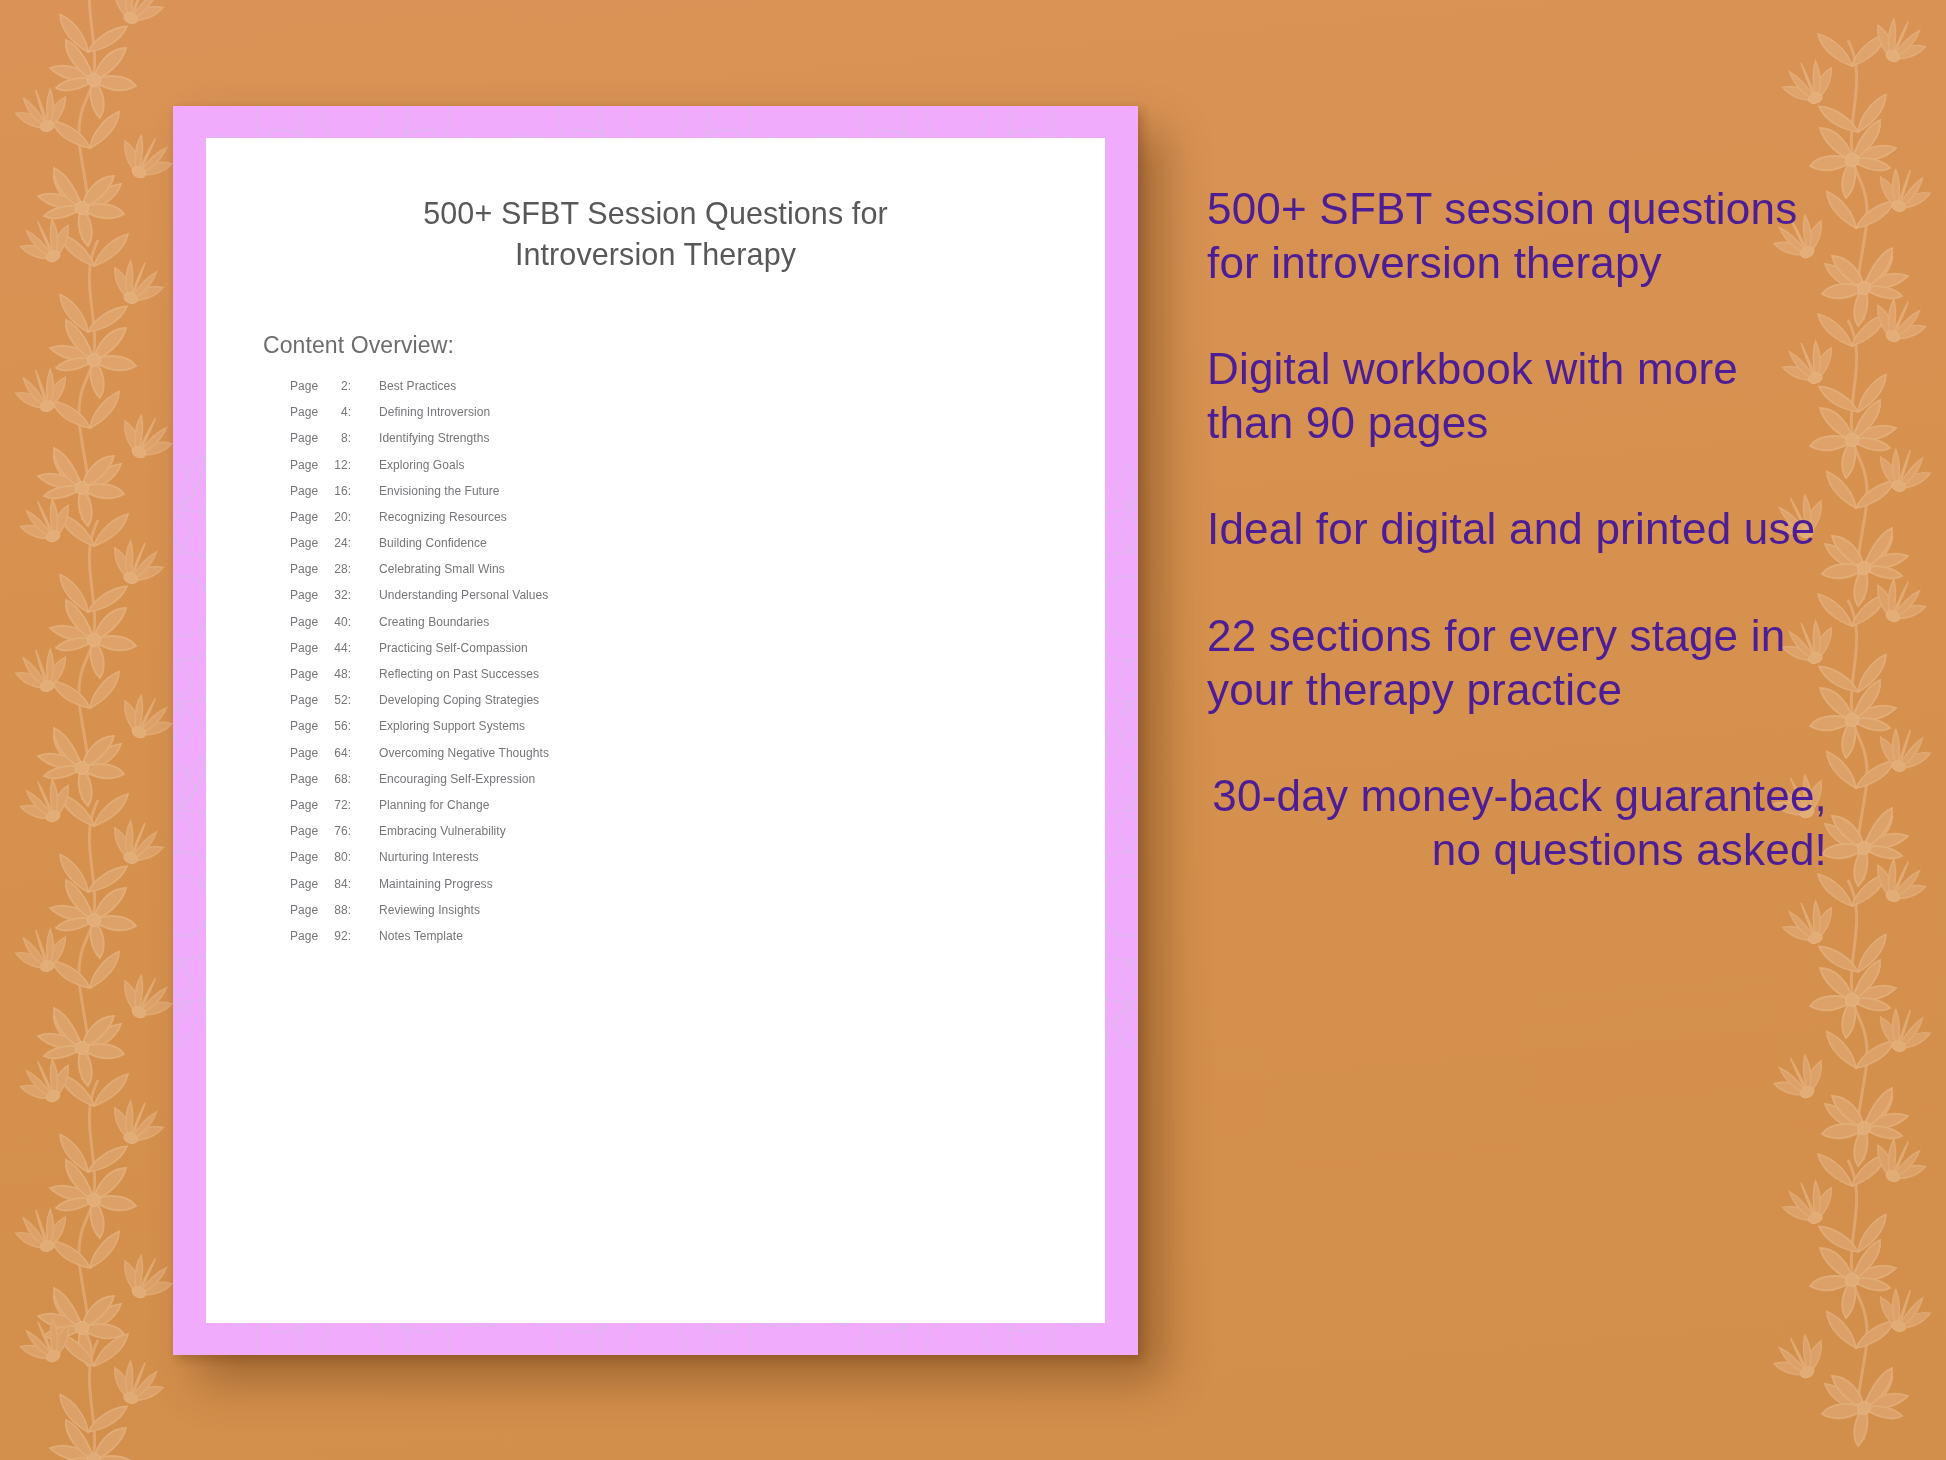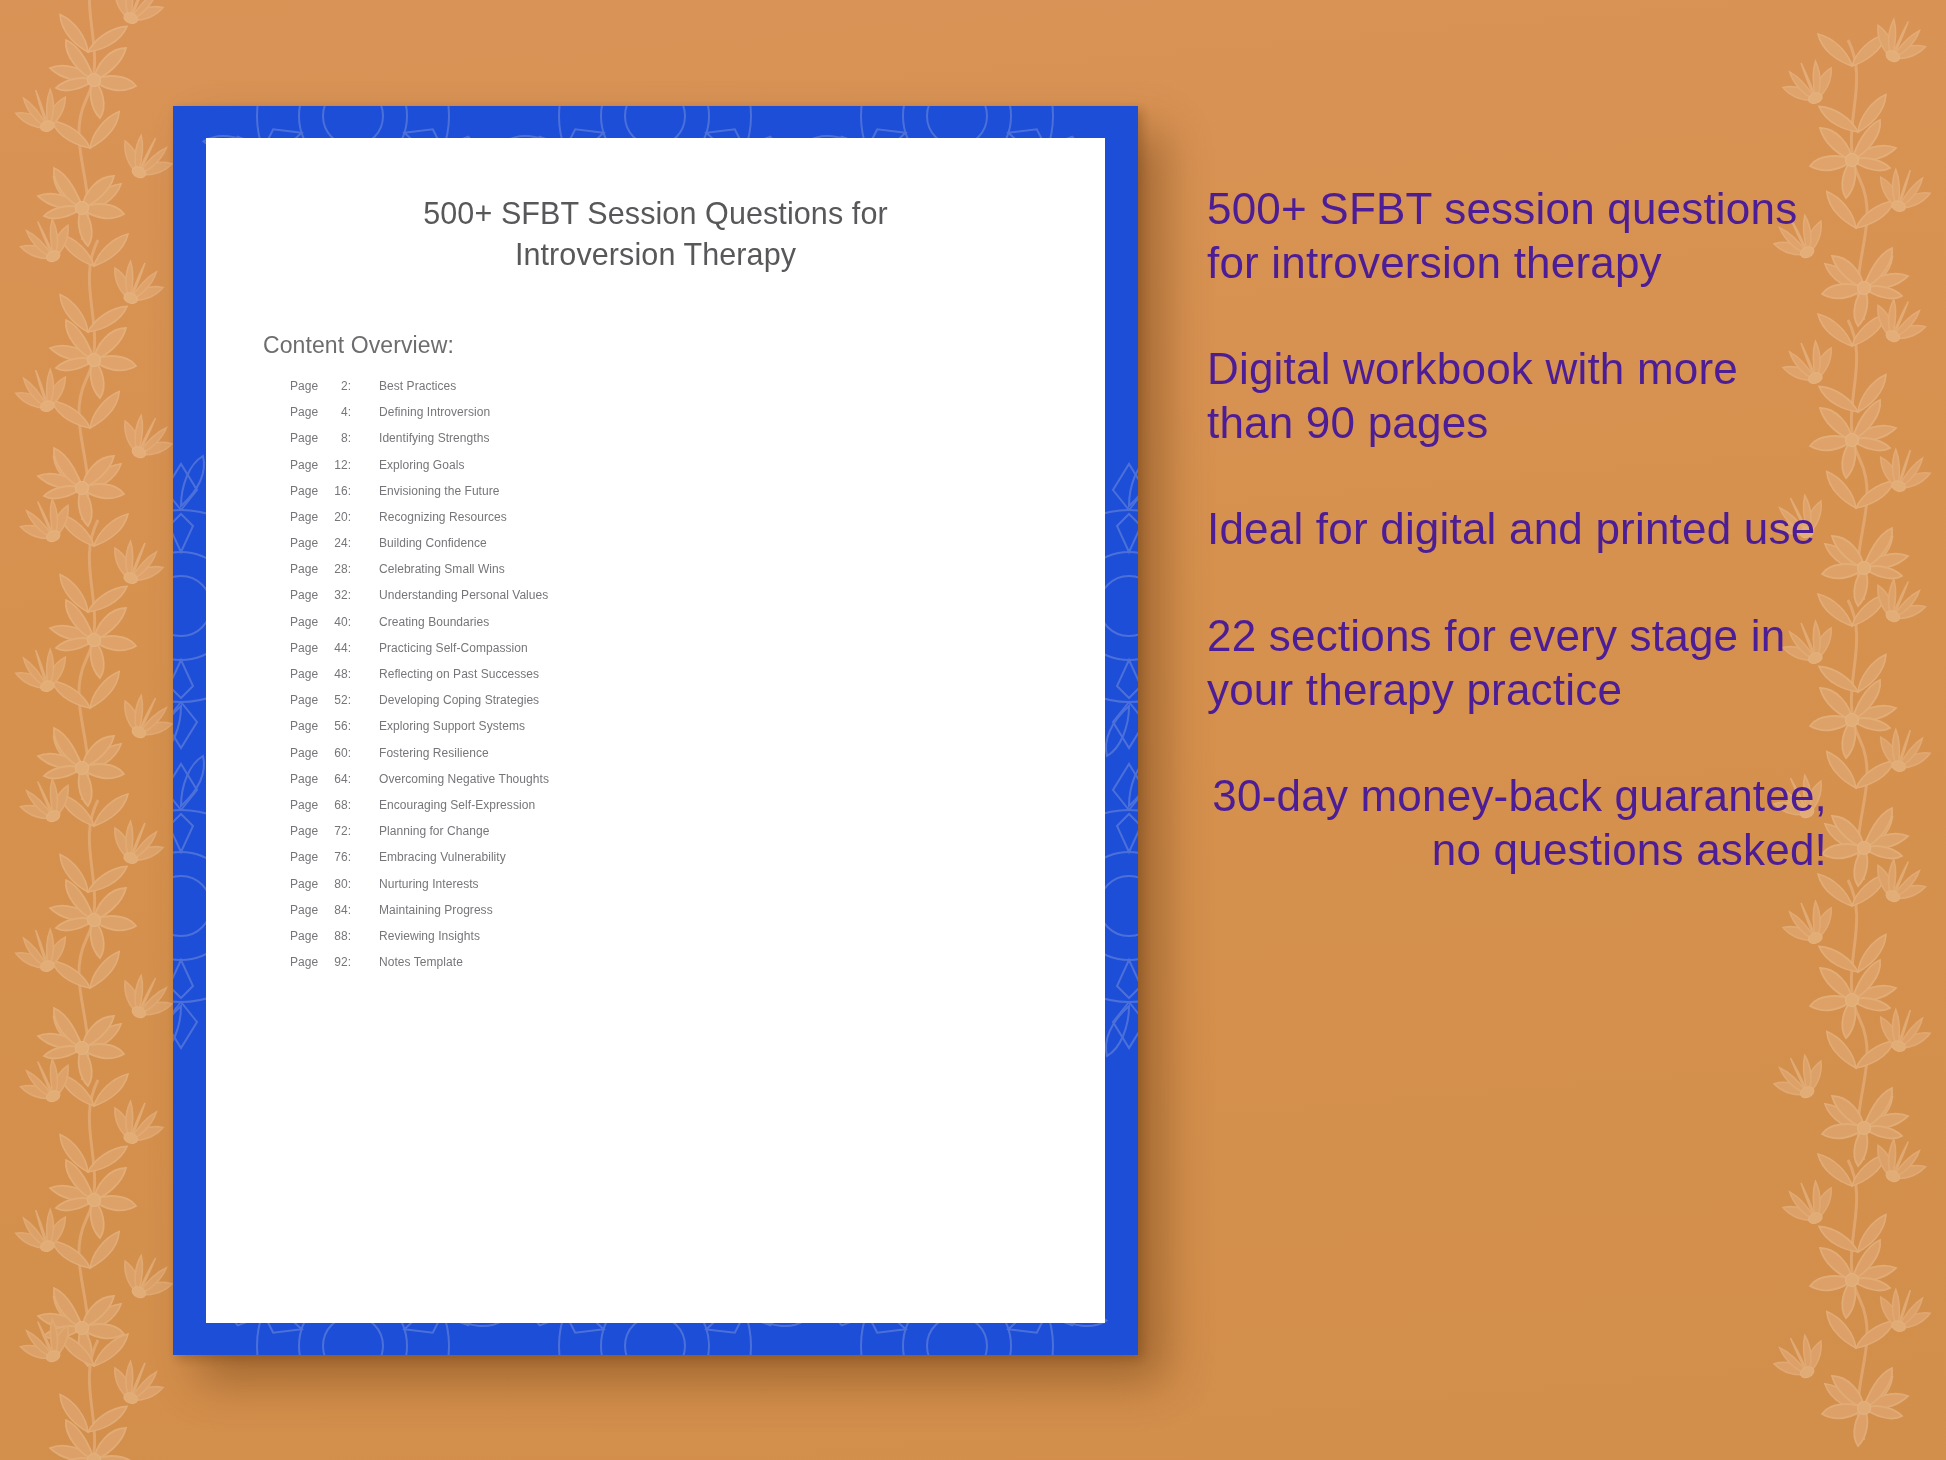--- a/index.html
+++ b/index.html
@@ -31,21 +31,21 @@
   .vine.left  { left: -10px; }
   .vine.right { right: -10px; transform: scaleX(-1); }
 
   
   #card {
     position: absolute;
     left: 173px;
     top: 106px;
     width: 965px;
     height: 1249px;
-    background: #1d4ed8;
+    background: #f0abfc;
     box-shadow: 26px 26px 42px rgba(92, 50, 12, 0.42),
                 4px 4px 10px rgba(92, 50, 12, 0.30);
     overflow: hidden;
   }
   #card-watermark {
     position: absolute;
     inset: 0;
     opacity: 0.5;
   }
   #page {
@@ -327,24 +327,20 @@
         </li>
       <li>
           <span class="toc-page"><span>Page</span>&nbsp;<span class="num">52</span>:</span>
           <span class="toc-topic">Developing Coping Strategies</span>
         </li>
       <li>
           <span class="toc-page"><span>Page</span>&nbsp;<span class="num">56</span>:</span>
           <span class="toc-topic">Exploring Support Systems</span>
         </li>
       <li>
-          <span class="toc-page"><span>Page</span>&nbsp;<span class="num">60</span>:</span>
-          <span class="toc-topic">Fostering Resilience</span>
-        </li>
-      <li>
           <span class="toc-page"><span>Page</span>&nbsp;<span class="num">64</span>:</span>
           <span class="toc-topic">Overcoming Negative Thoughts</span>
         </li>
       <li>
           <span class="toc-page"><span>Page</span>&nbsp;<span class="num">68</span>:</span>
           <span class="toc-topic">Encouraging Self-Expression</span>
         </li>
       <li>
           <span class="toc-page"><span>Page</span>&nbsp;<span class="num">72</span>:</span>
           <span class="toc-topic">Planning for Change</span>

